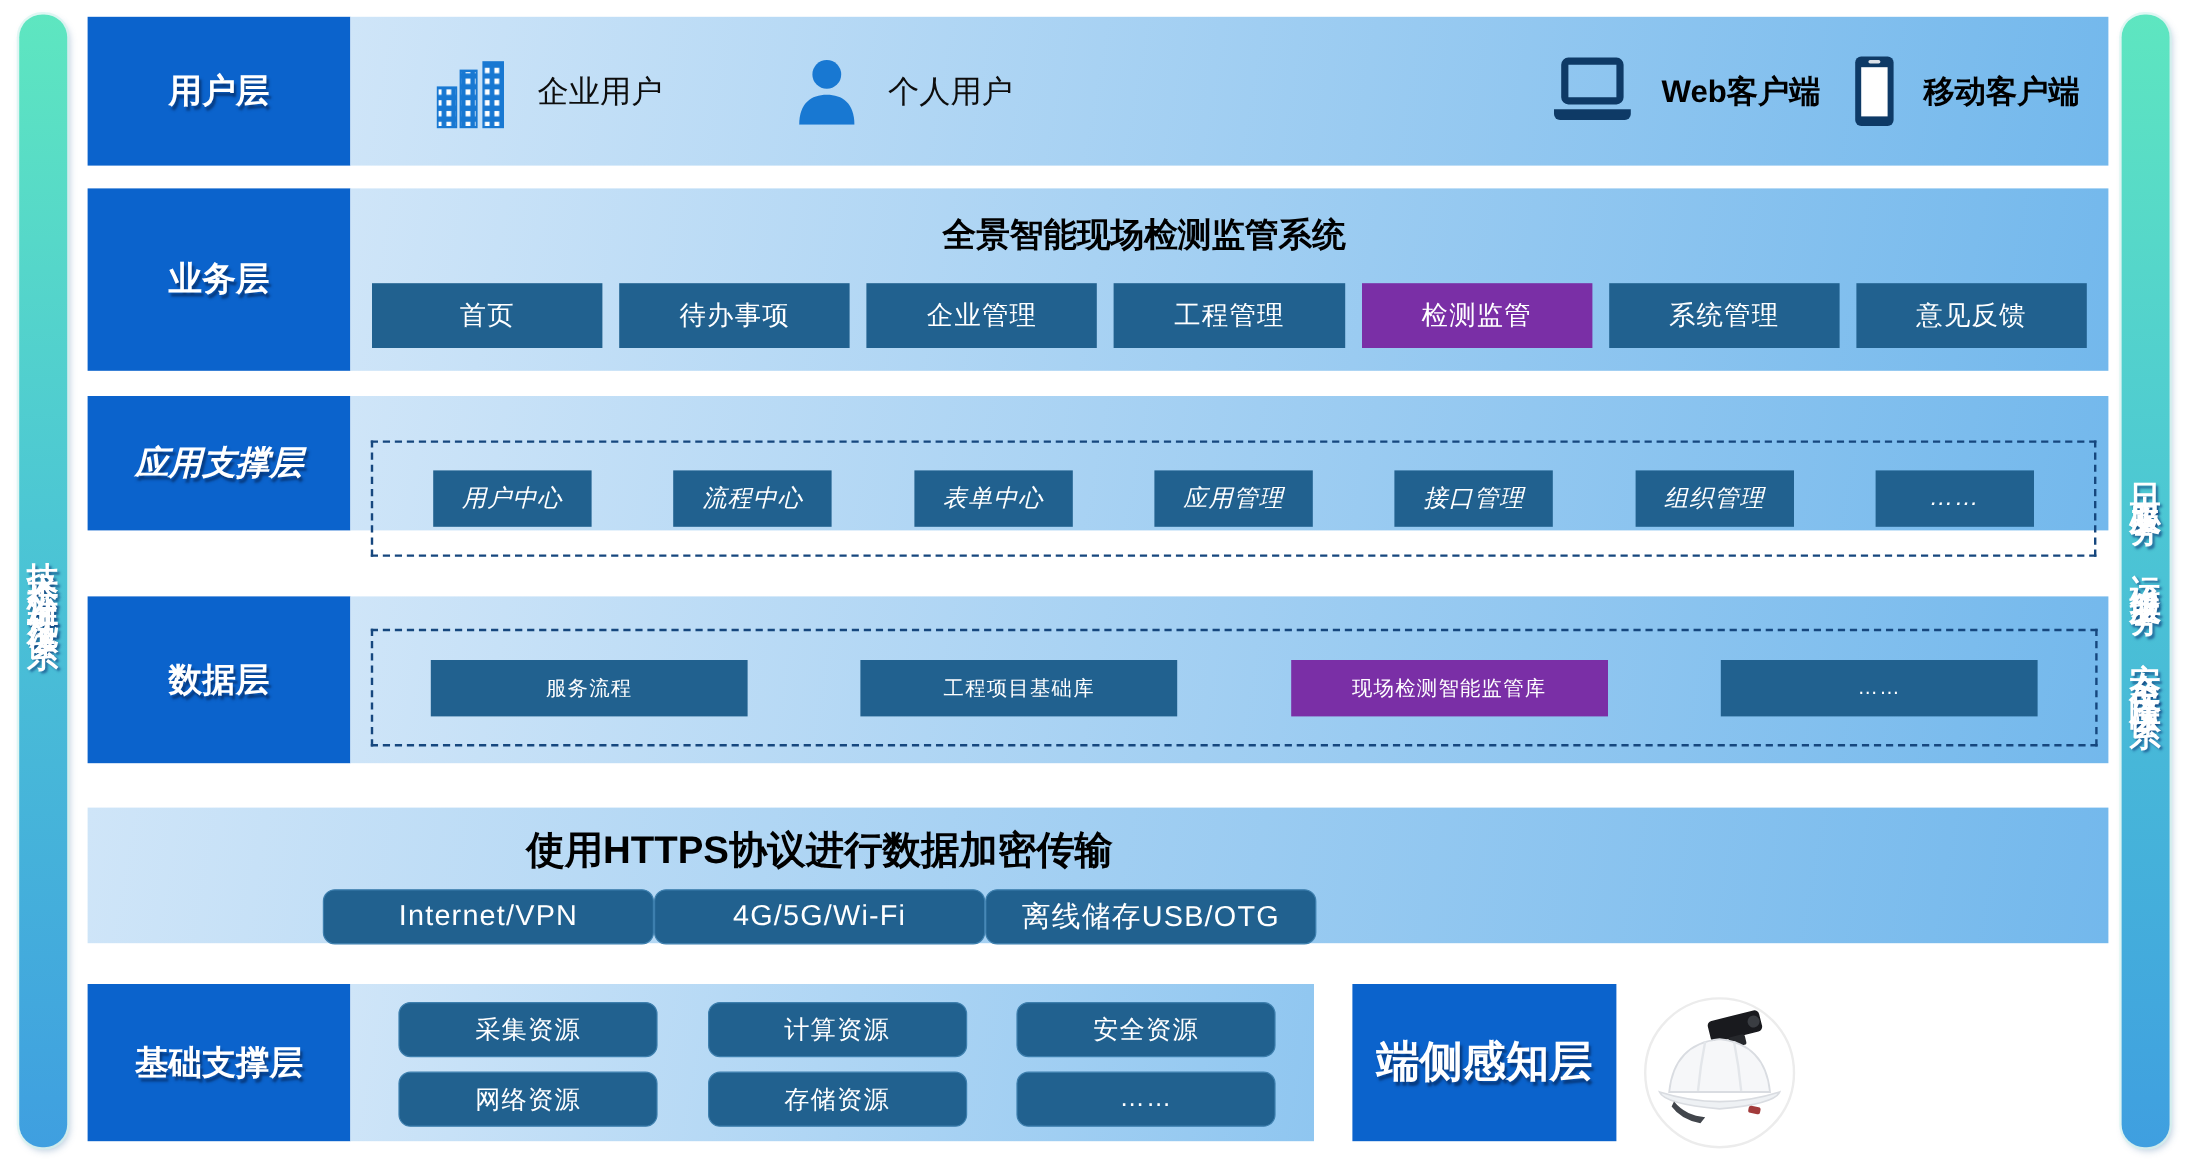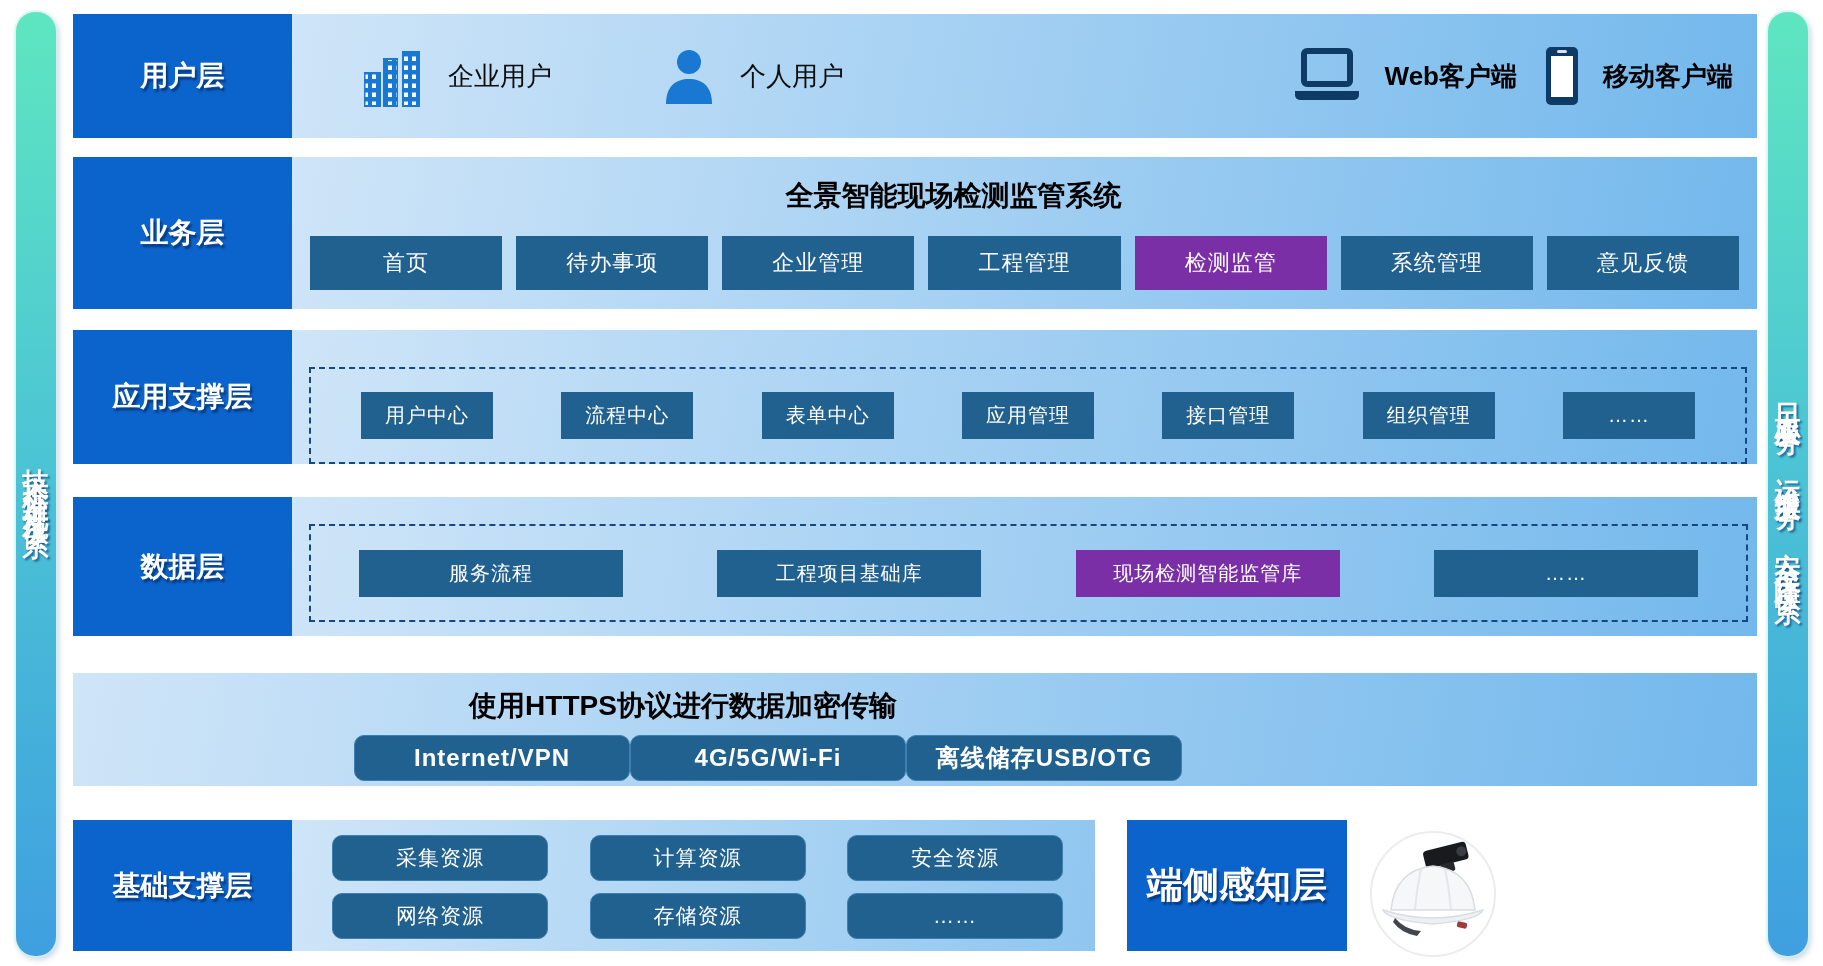--- a/index.html
+++ b/index.html
@@ -45,26 +45,26 @@
         font-size:28px;font-weight:bold;color:#000;padding-left:12px;}
   .biz-btn-row{display:flex;gap:14px;padding:0 18px;margin-top:21px;}
   .biz-btn-row .btn{flex:1;height:54px;}
 
   
   .dashed-box{position:absolute;border:2px dashed #16477e;display:flex;align-items:center;
         justify-content:space-between;text-align:center;}
   .app-dashed{left:17px;right:10px;top:37px;height:93px;padding:0 50px;}
   .app-dashed .btn{width:132px;height:47px;font-size:20px;}
   .data-dashed{left:17px;right:9px;top:27px;height:94px;padding:0 48px;}
-  .data-dashed .btn{width:264px;height:47px;font-size:20px;}
+  .data-dashed .btn{width:264px;height:47px;font-size:17px;}
 
   
   .net-wrap{margin-left:111px;width:998px;display:flex;flex-direction:column;}
-  .net-note{margin-top:14px;text-align:center;font-size:28px;font-weight:bold;color:#000;}
-  .net-btn-row{display:flex;justify-content:flex-end;margin-top:10px;font-weight:bold;}
+  .net-note{margin-top:14px;text-align:center;font-size:32px;font-weight:bold;color:#000;}
+  .net-btn-row{display:flex;justify-content:center;margin-top:10px;}
   .net-btn-row .btn{width:274px;height:44px;font-size:24px;}
 
   
   .base-content{flex:0 0 803px;display:flex;flex-direction:column;gap:12px;
         padding:15px 32px 0 40px;box-sizing:border-box;
         background:linear-gradient(100deg,#cfe5f8 0%,#8fc6f0 100%);}
   .base-row{display:flex;justify-content:space-between;align-items:center;}
   .base-row .btn{width:214px;height:44px;font-size:21px;}
   .edge-box{position:absolute;left:1054px;top:0;width:220px;height:131px;background:#0b63cc;
         color:#fff;font-weight:bold;font-size:36px;display:flex;align-items:center;
@@ -137,21 +137,21 @@
       <div class="btn">待办事项</div>
       <div class="btn">企业管理</div>
       <div class="btn">工程管理</div>
       <div class="btn purple">检测监管</div>
       <div class="btn">系统管理</div>
       <div class="btn">意见反馈</div>
     </div>
   </div>
 </div>
 
-<div class="row" style="top:330px;height:134px;">
+<div class="row" style="top:330px;height:112px;font-style:italic;">
   <div class="layer-label">应用支撑层</div>
   <div class="content">
     <div class="dashed-box app-dashed">
       <div class="btn">用户中心</div>
       <div class="btn">流程中心</div>
       <div class="btn">表单中心</div>
       <div class="btn">应用管理</div>
       <div class="btn">接口管理</div>
       <div class="btn">组织管理</div>
       <div class="btn">……</div>

